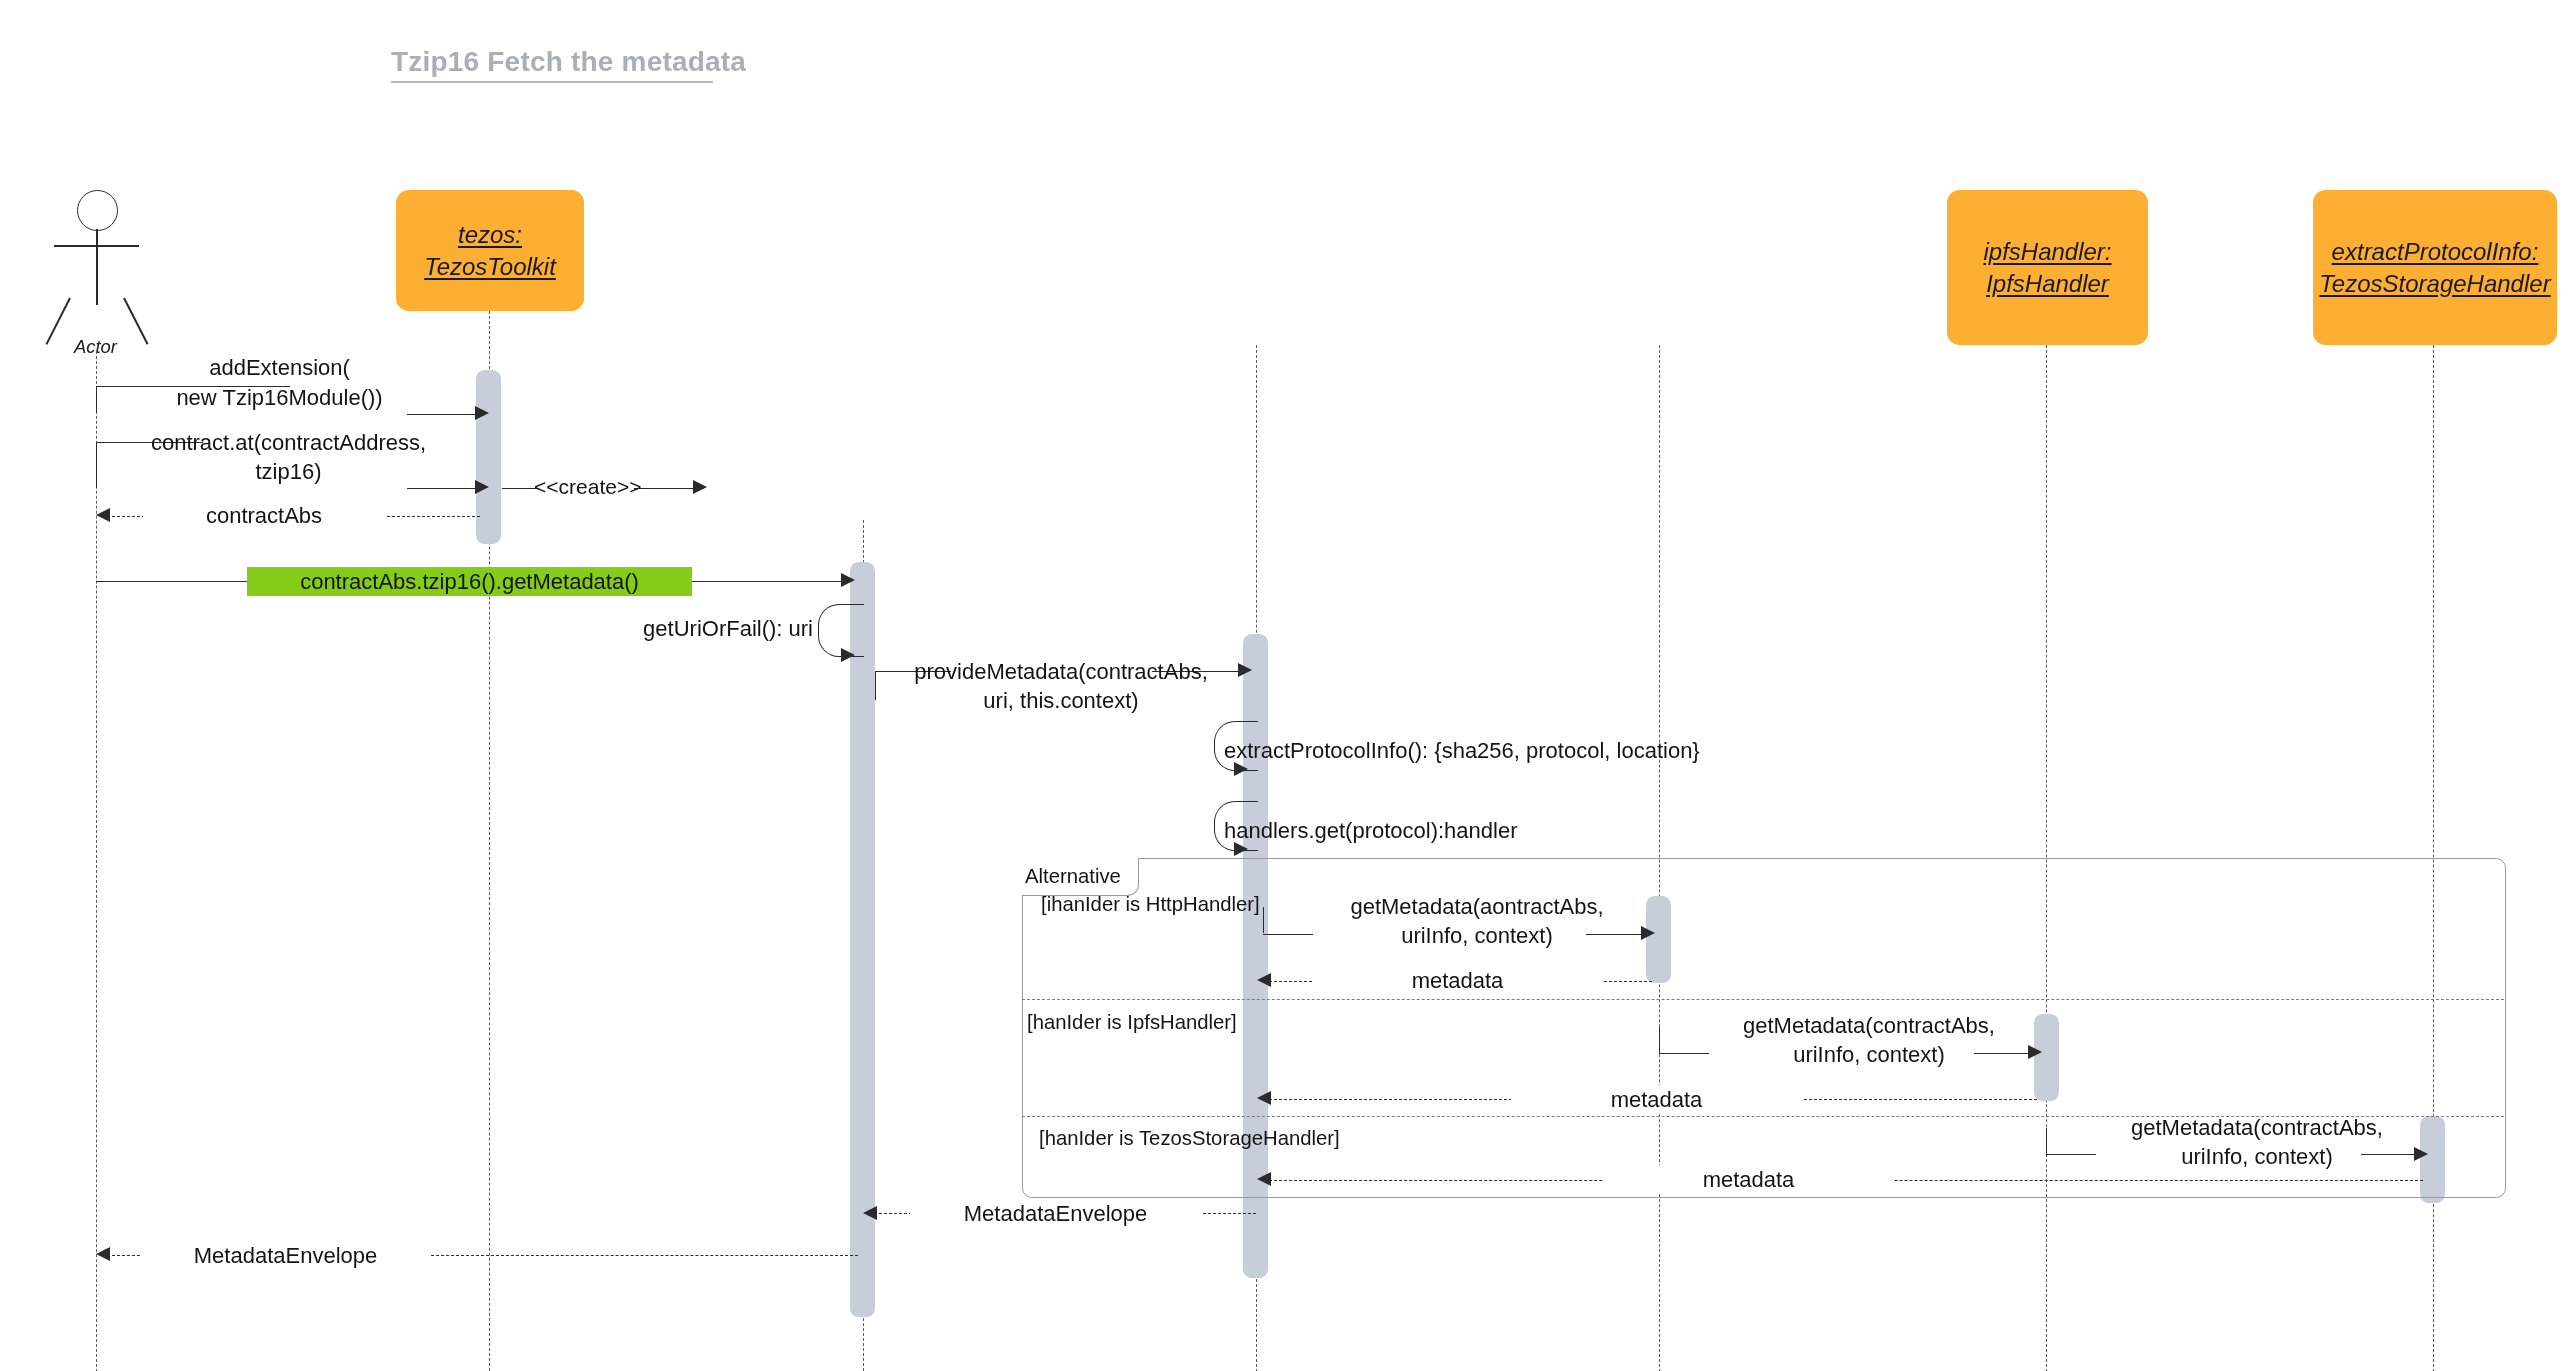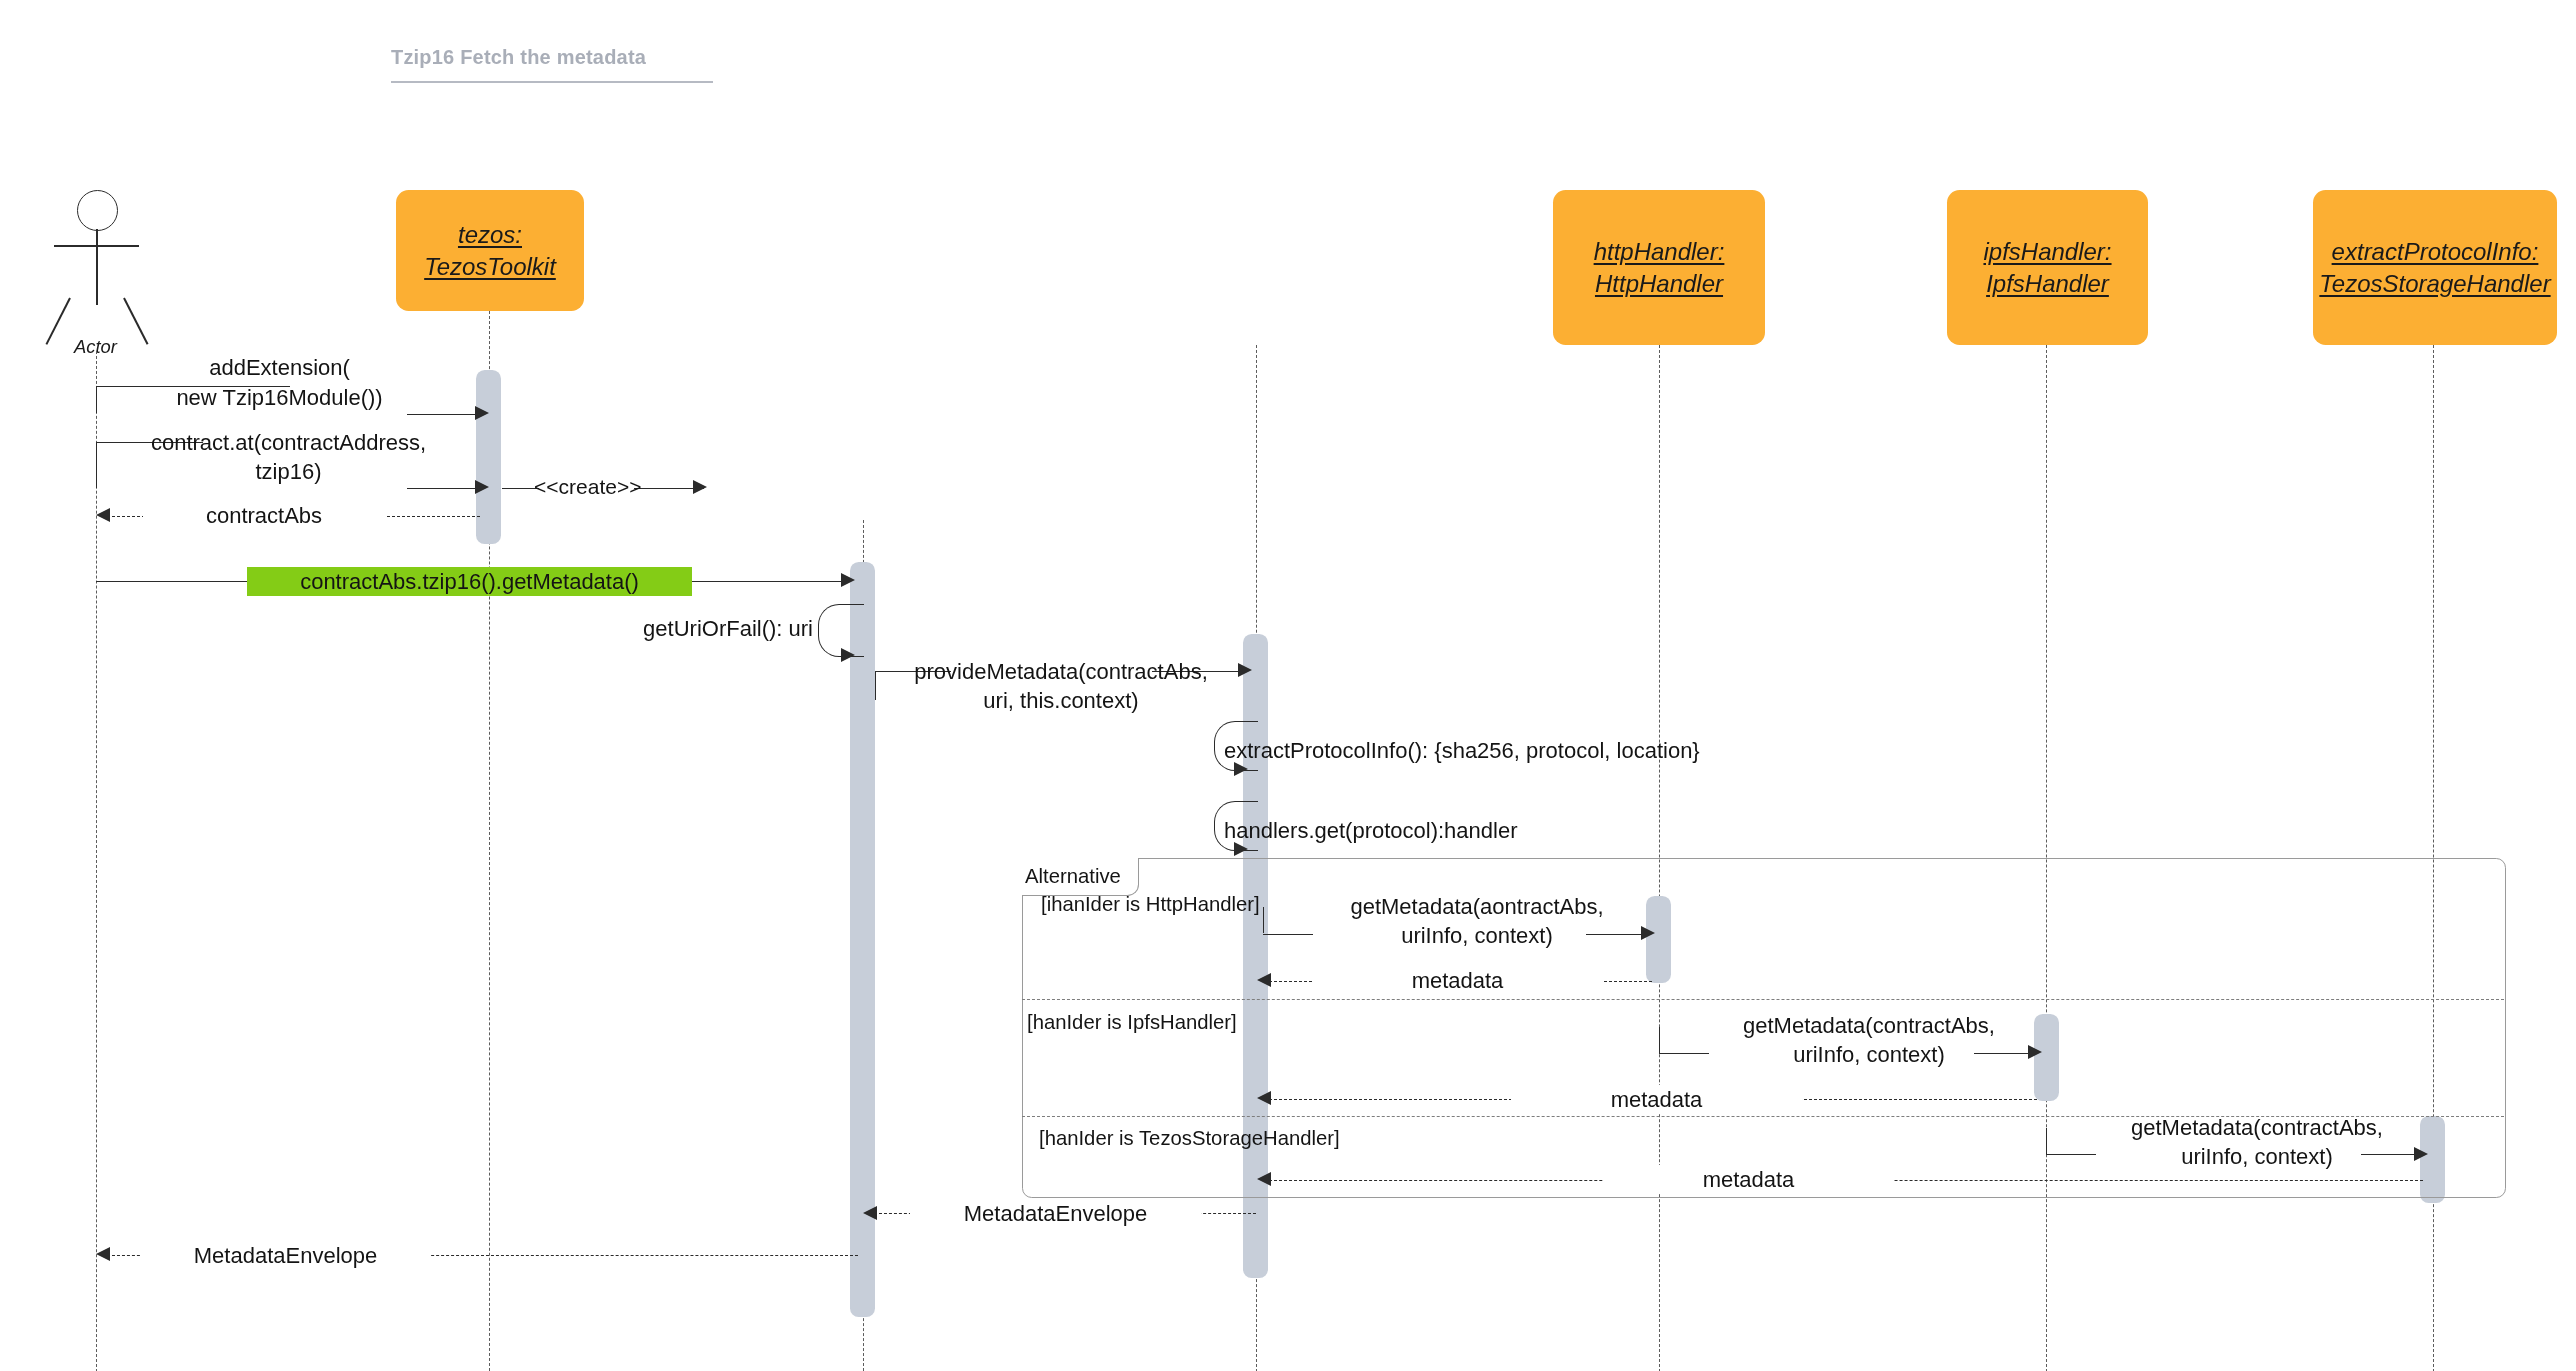--- a/index.html
+++ b/index.html
@@ -1,21 +1,21 @@
 <!DOCTYPE html>
 <html><head>
 <meta charset="utf-8">
 <style>
   html,body{margin:0;padding:0;background:#ffffff;}
   body{width:2576px;height:1371px;position:relative;overflow:hidden;
        font-family:"Liberation Sans","DejaVu Sans",sans-serif;color:#1d1d1d;}
 
   #canvas{position:absolute;left:0;top:0;width:2576px;height:1371px;}
 
-  .diagram-title{position:absolute;left:391px;top:46px;font-size:20px;font-weight:bold;
+  .diagram-title{position:absolute;left:391px;top:46px;font-size:28px;font-weight:bold;
        color:#a9aeb8;letter-spacing:0.2px;white-space:nowrap;}
   .title-rule{position:absolute;left:391px;top:81px;width:322px;height:1.9px;background:#b6bac3;}
 
   
   .lifebox{position:absolute;background:#FCAF33;border-radius:12.6px;
        display:flex;align-items:center;justify-content:center;}
   .lifebox .lbl{font-style:italic;font-size:24px;line-height:32px;text-align:center;
        color:#1a1a1a;white-space:nowrap;}
   .lifebox .lbl span{display:block;text-decoration:underline;text-underline-offset:2.9px;}
   .lifebox.overflow{overflow:visible;}
@@ -77,26 +77,20 @@
 
   <div class="lifebox" style="left:396px;top:190px;width:188px;height:121px;">
     <div class="lbl">
       <span>tezos:</span>
       <span>TezosToolkit</span>
     </div>
   </div>
 
 
 
-  <div class="lifebox" style="left:1553px;top:190px;width:212px;height:155px;">
-    <div class="lbl">
-      <span>httpHandler:</span>
-      <span>HttpHandler</span>
-    </div>
-  </div>
 
   <div class="lifebox" style="left:1947px;top:190px;width:201px;height:155px;">
     <div class="lbl">
       <span>ipfsHandler:</span>
       <span>IpfsHandler</span>
     </div>
   </div>
 
   <div class="lifebox overflow" style="left:2313px;top:190px;width:244px;height:155px;">
     <div class="lbl">

